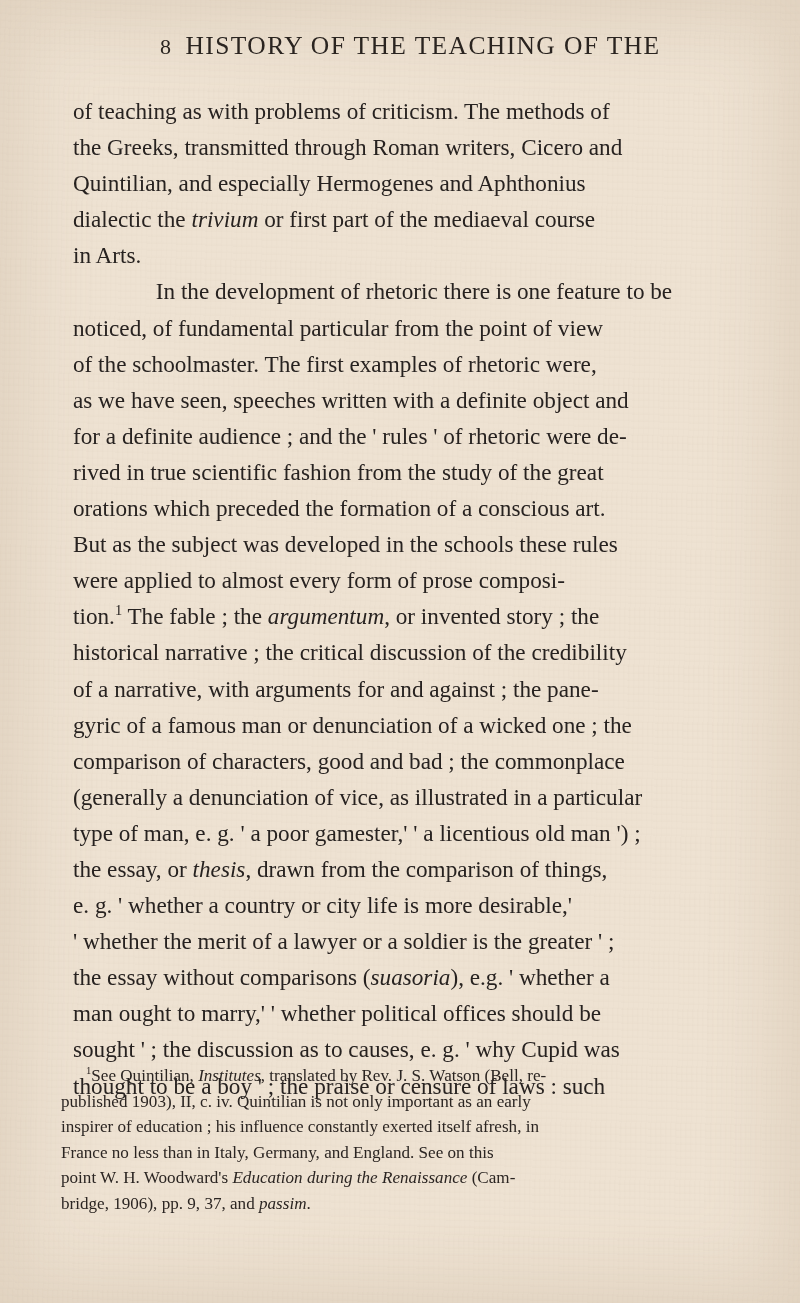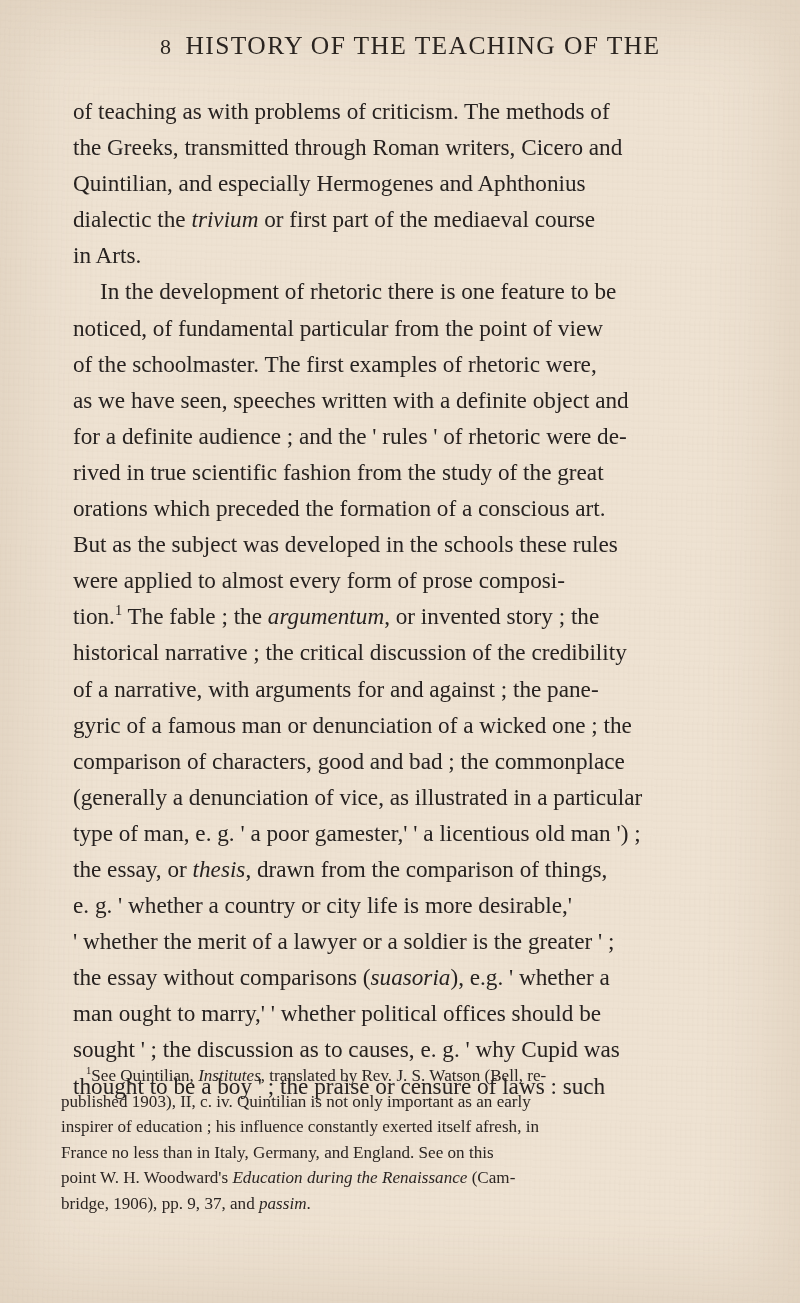--- a/index.html
+++ b/index.html
@@ -78,21 +78,21 @@
     width: 655px;
   }
   .ln {
     display: block;
     height: 36.1px;
     line-height: 36.1px;
     font-size: 23.2px;
     white-space: nowrap;
     color: #272220;
   }
-  .ind { padding-left: 27px; }
+  .ind { padding-left: 27px; text-align: center; }
   i, .it { font-style: italic; }
   .sup {
     font-size: 0.62em;
     vertical-align: super;
     line-height: 0;
   }
 
   
   .footnote {
     position: absolute;

